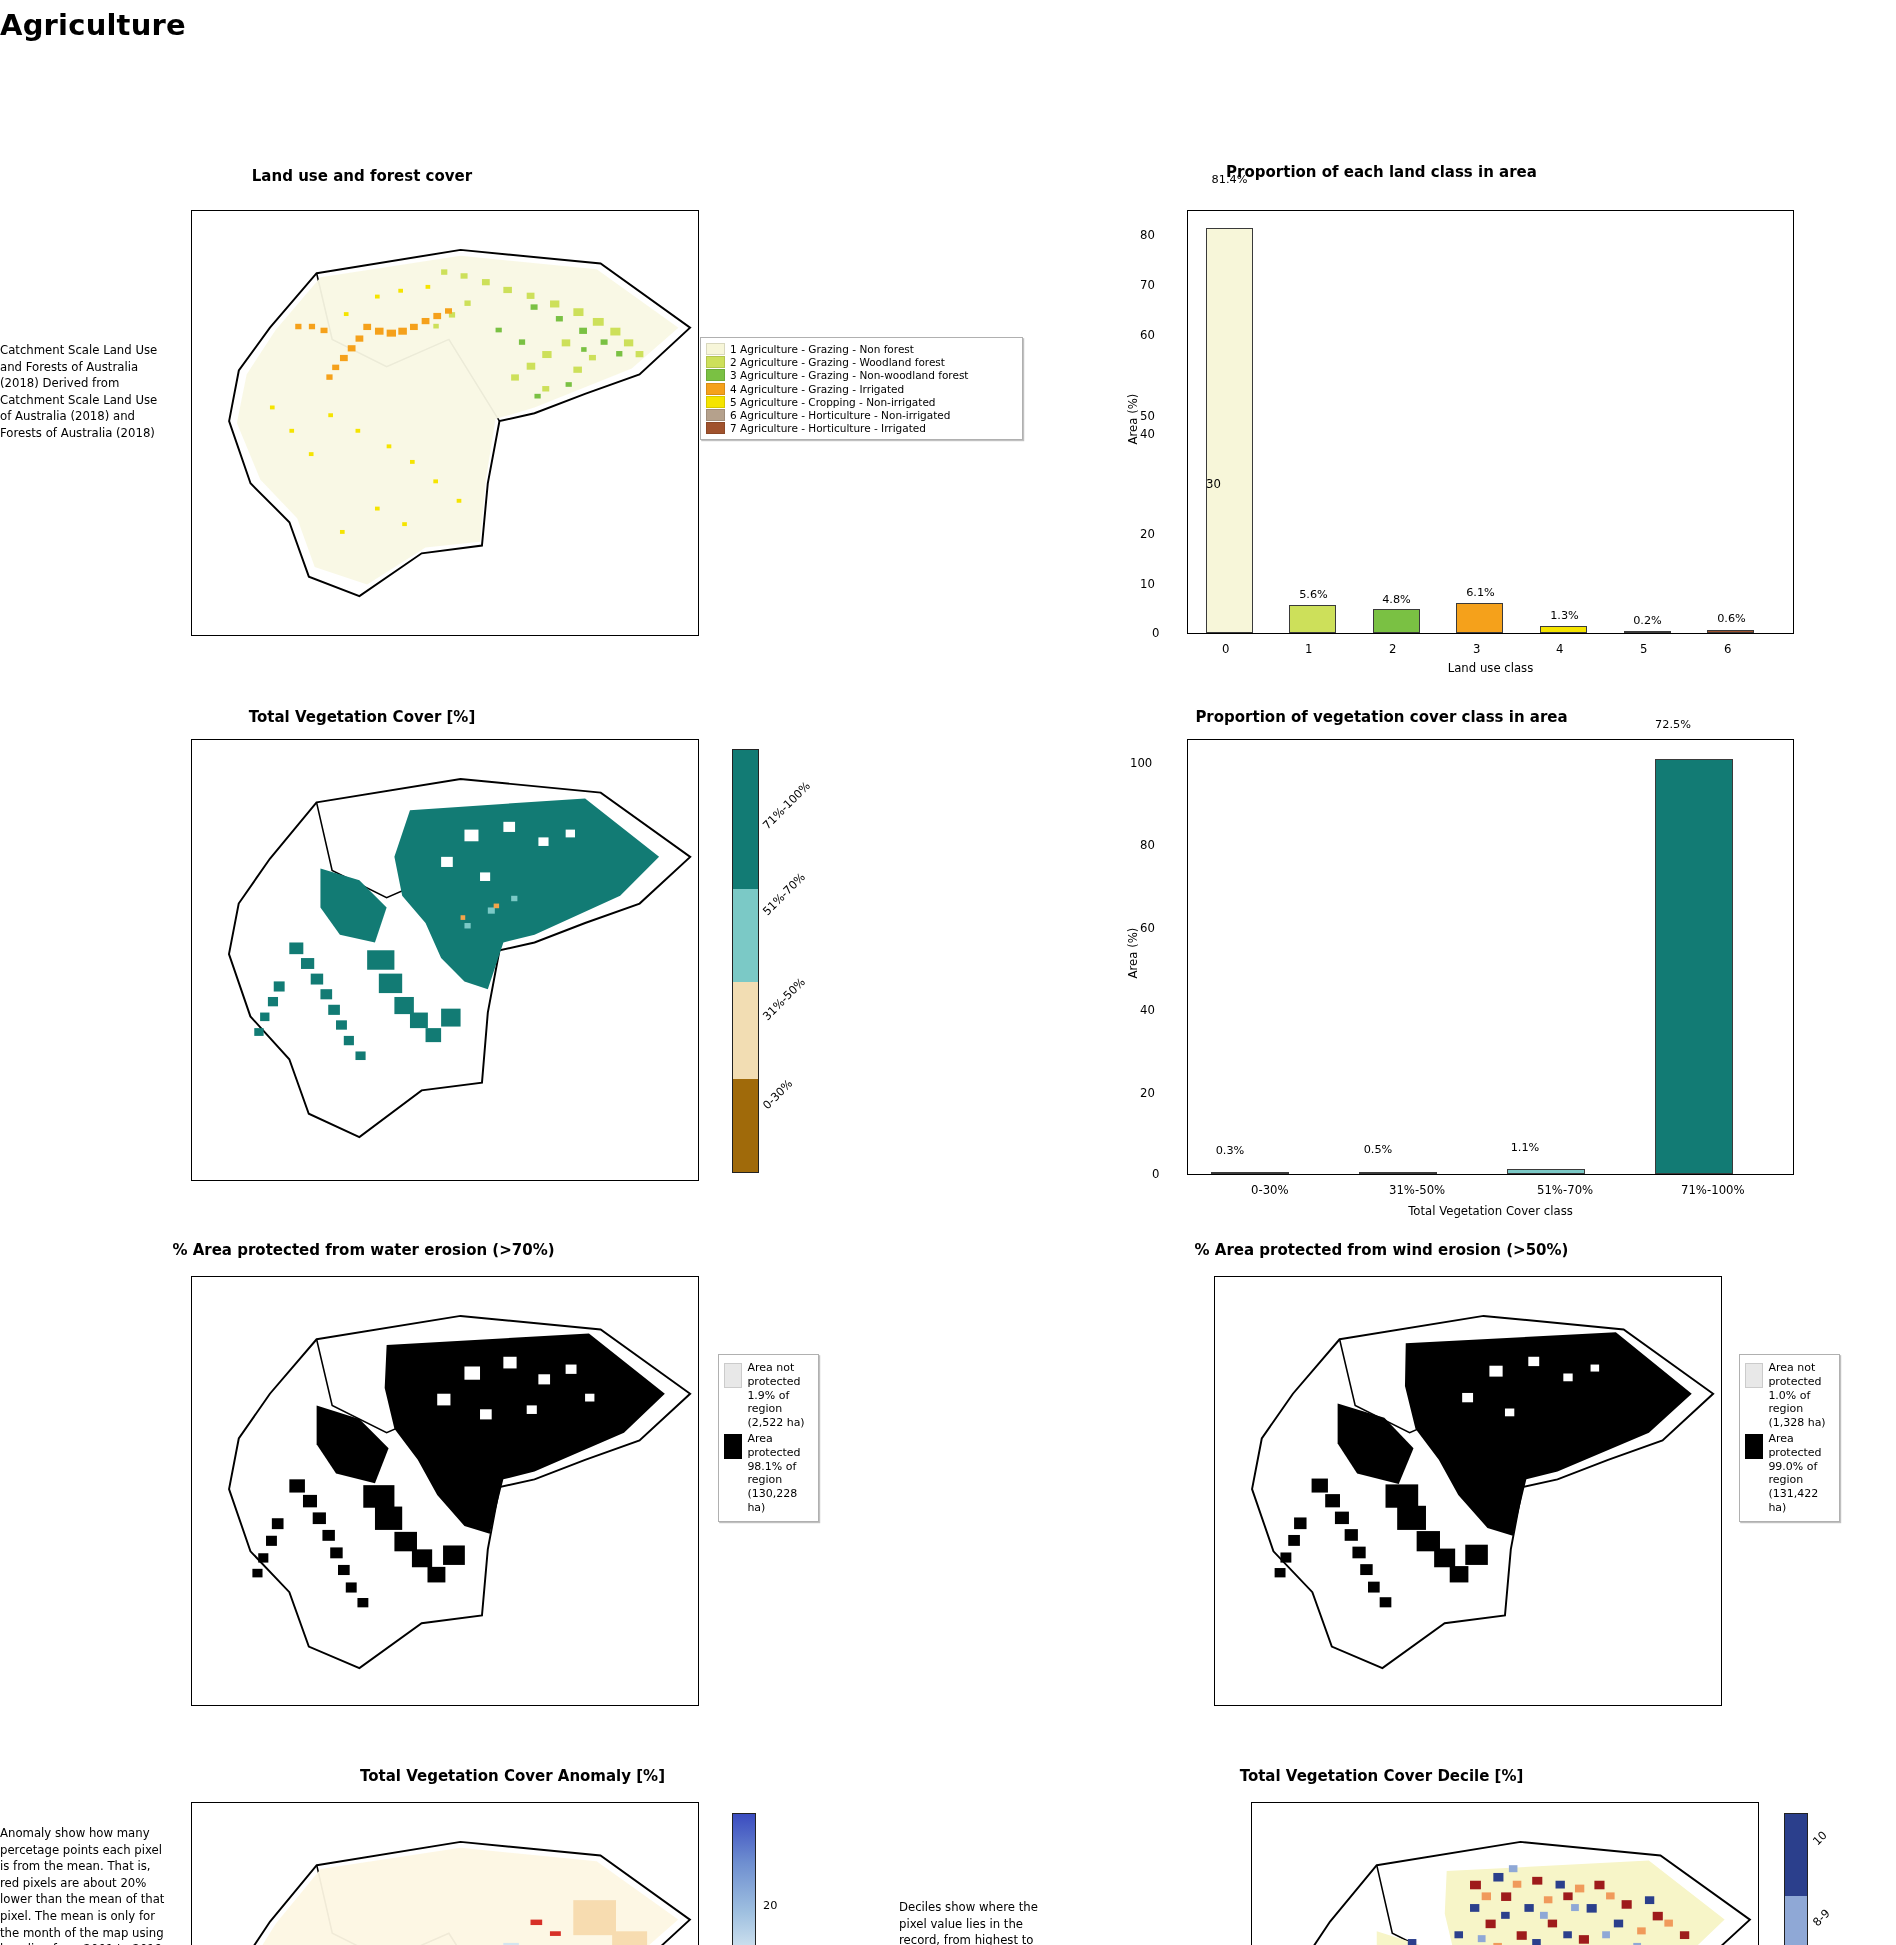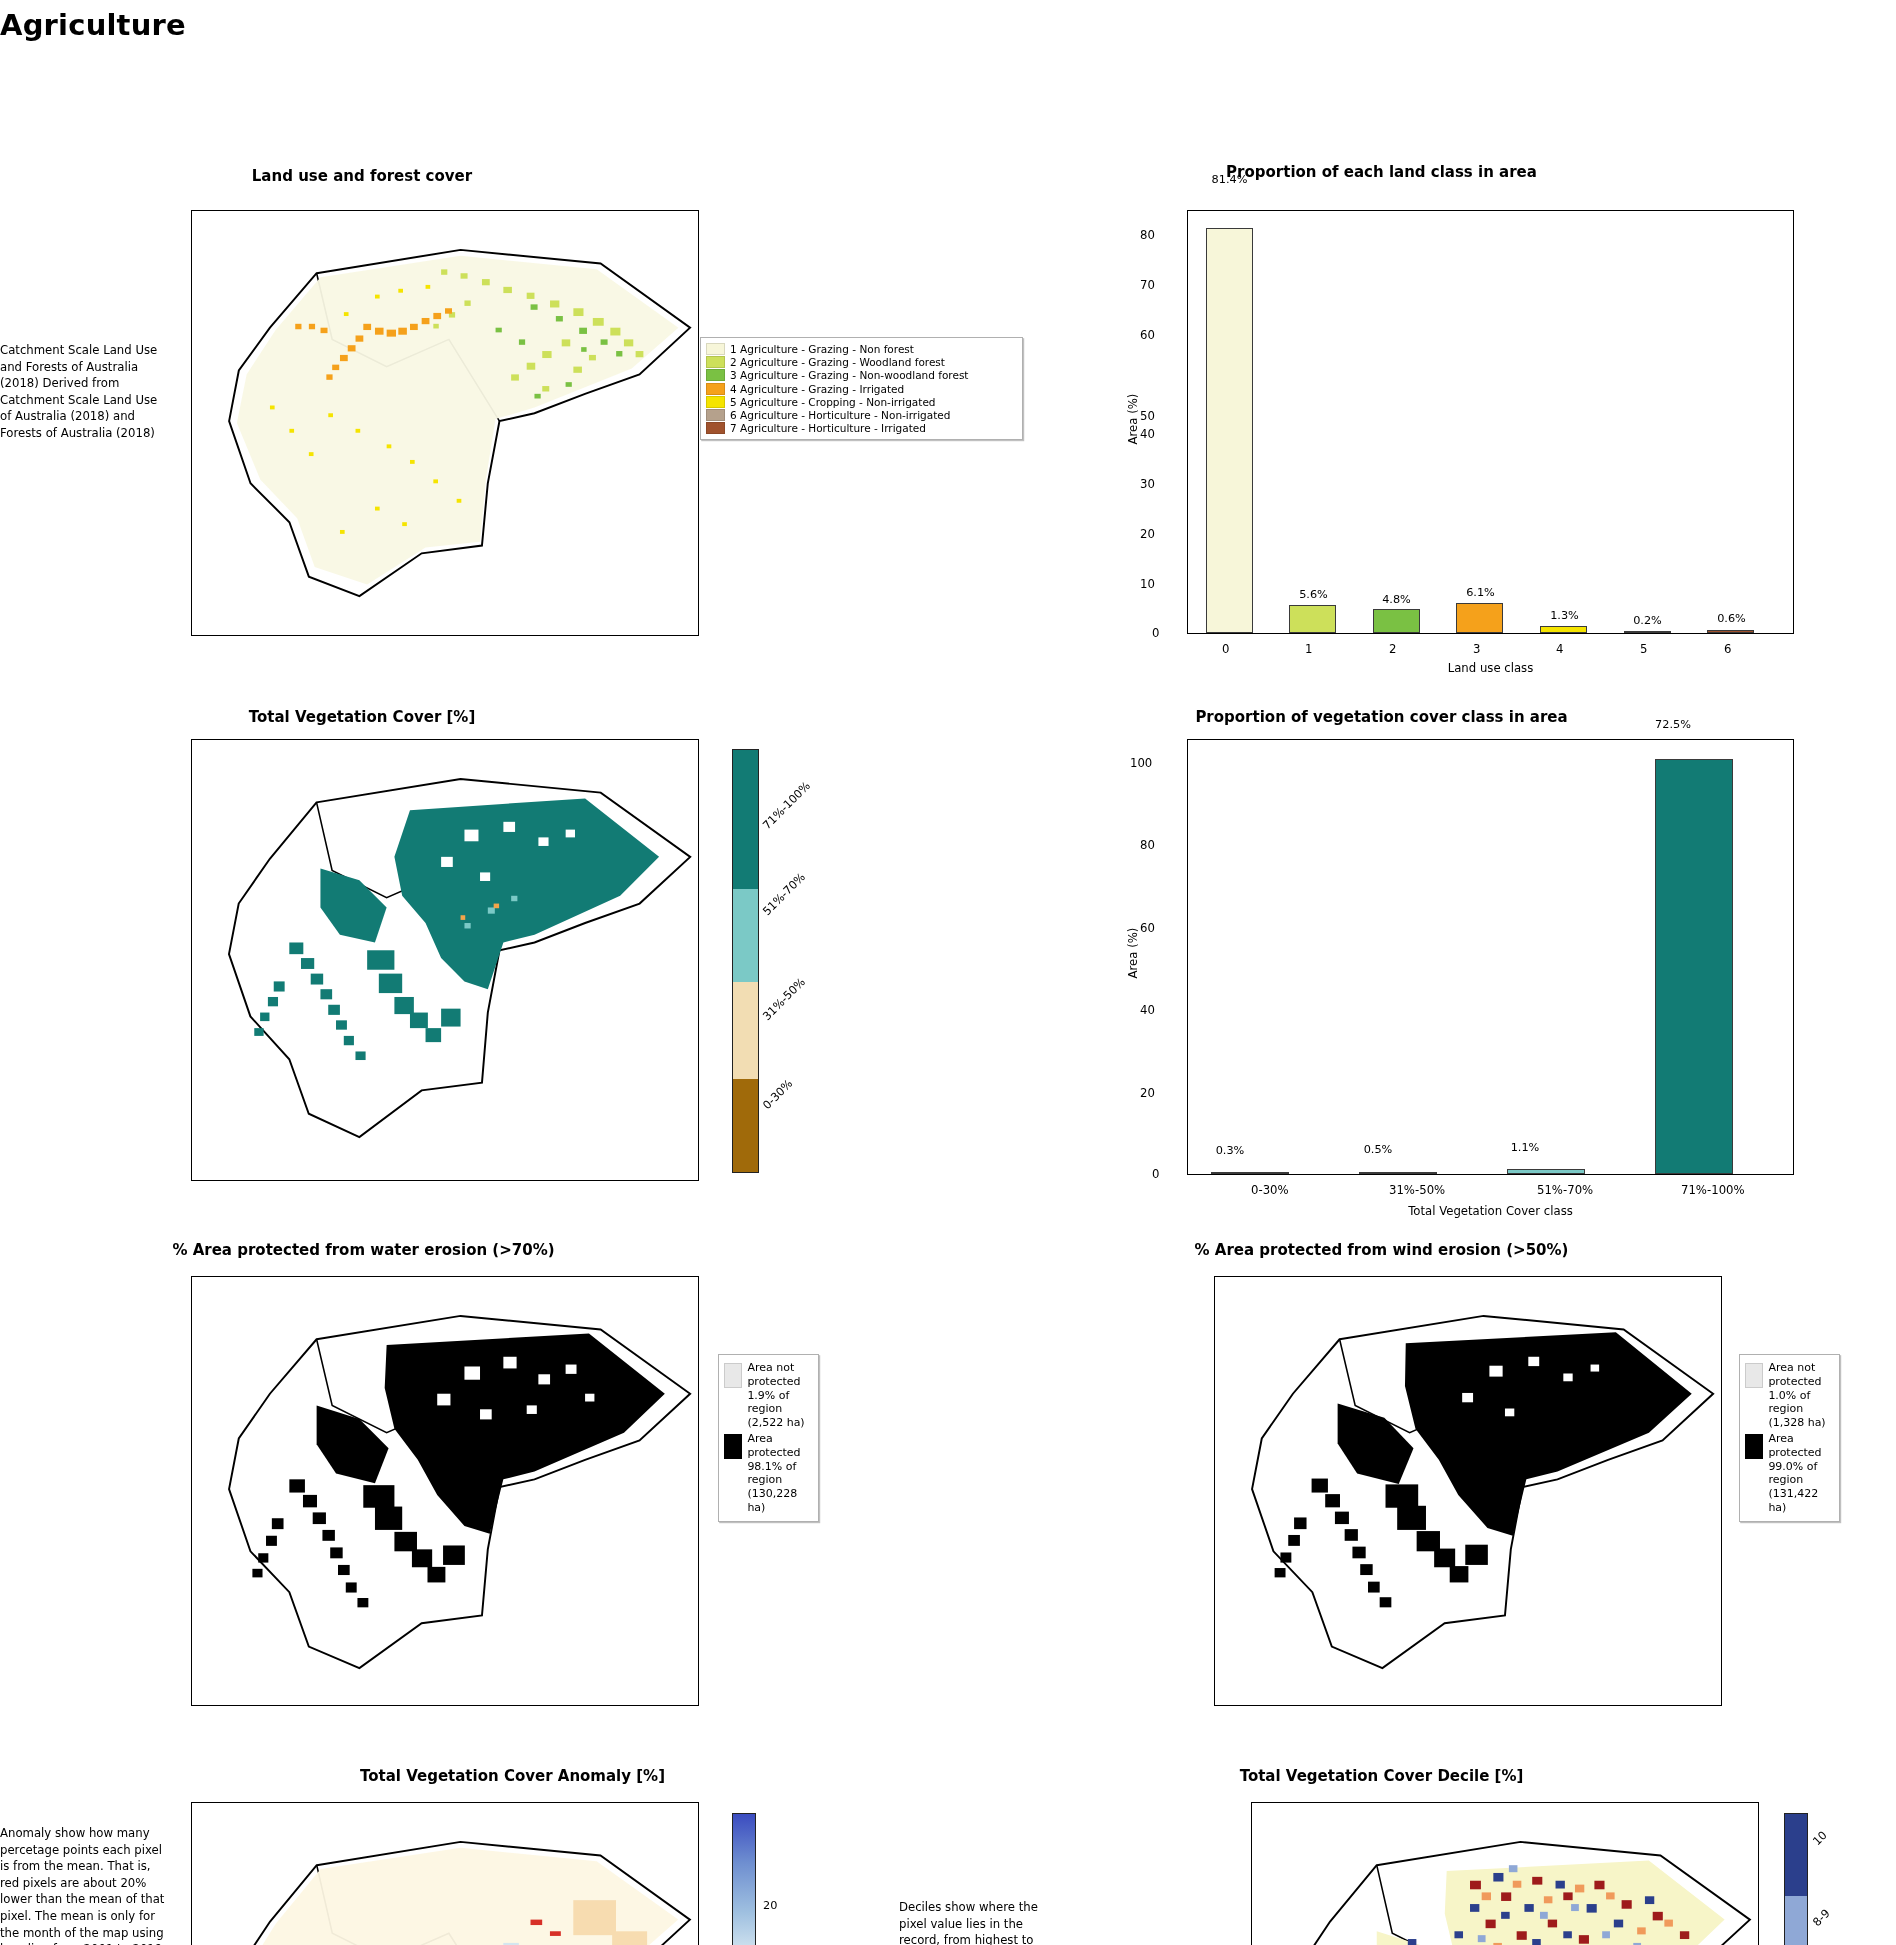--- a/index.html
+++ b/index.html
@@ -295,21 +295,21 @@
   <div class="bar-label" style="left:1267px; top:588px; width:93px;">5.6%</div>
   <div class="bar-label" style="left:1350px; top:593px; width:93px;">4.8%</div>
   <div class="bar-label" style="left:1434px; top:586px; width:93px;">6.1%</div>
   <div class="bar-label" style="left:1518px; top:609px; width:93px;">1.3%</div>
   <div class="bar-label" style="left:1601px; top:614px; width:93px;">0.2%</div>
   <div class="bar-label" style="left:1685px; top:612px; width:93px;">0.6%</div>
 
   <div class="tick-label" style="left:1152px; top:626px;">0</div>
   <div class="tick-label" style="left:1140px; top:577px;">10</div>
   <div class="tick-label" style="left:1140px; top:527px;">20</div>
-  <div class="tick-label" style="left:1140px; top:477px;">30</div>
+  <div class="tick-label" style="left:1206px; top:477px;">30</div>
   <div class="tick-label" style="left:1140px; top:427px;">40</div>
   <div class="tick-label" style="left:1140px; top:377px;margin-top:32px;">50</div>
   <div class="tick-label" style="left:1140px; top:328px;">60</div>
   <div class="tick-label" style="left:1140px; top:278px;">70</div>
   <div class="tick-label" style="left:1140px; top:228px;">80</div>
 
   <div class="axis-ylabel" style="left:1086px; top:412px; width:93px; text-align:center;">Area (%)</div>
 
   <div class="tick-label" style="left:1222px; top:642px;">0</div>
   <div class="tick-label" style="left:1305px; top:642px;">1</div>

